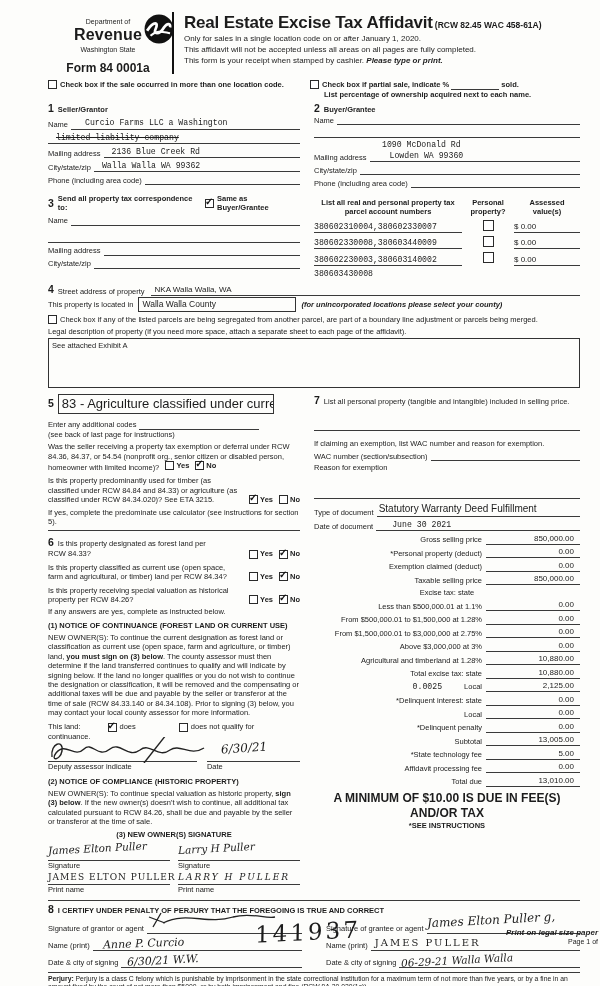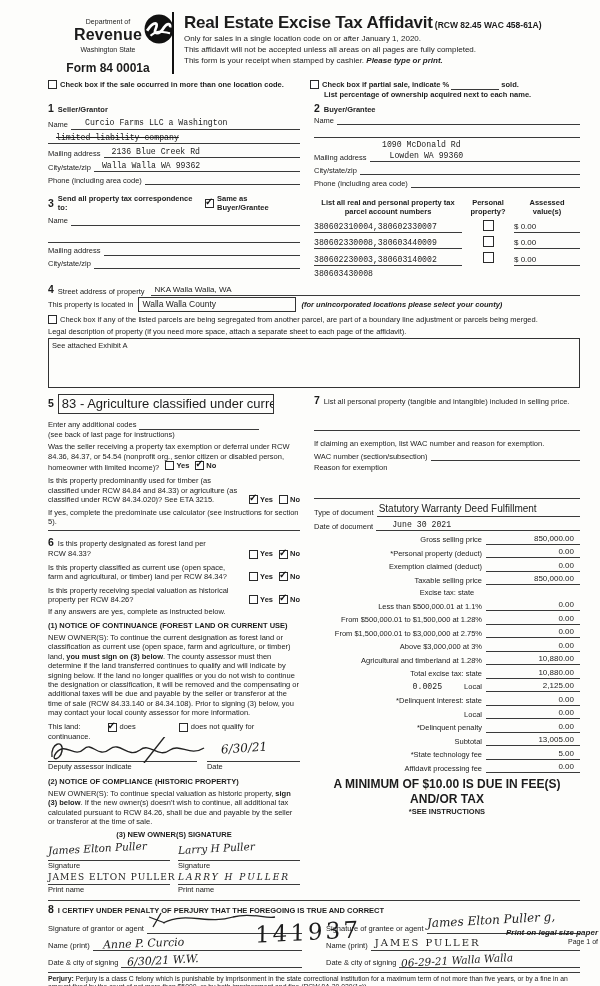--- a/index.html
+++ b/index.html
@@ -428,20 +428,24 @@
           <span class="taxval">13,005.00</span>
         </div>
       <div class="taxrow">
           <span class="taxlab">*State technology fee</span>
           <span class="taxval">5.00</span>
         </div>
       <div class="taxrow">
           <span class="taxlab">Affidavit processing fee</span>
           <span class="taxval">0.00</span>
         </div>
+      <div class="taxrow">
+          <span class="taxlab">Total due</span>
+          <span class="taxval">13,010.00</span>
+        </div>
       <div class="b center" style="margin-top:4px;font-size:12px;">A MINIMUM OF $10.00 IS DUE IN FEE(S) AND/OR TAX</div>
       <div class="b center" style="font-size:7.5px;">*SEE INSTRUCTIONS</div>
     </div>
   </div>
 
   <div class="hr" style="margin-top:5px;"></div>
   <div style="margin-top:2px;">
     <div><span class="secnum">8</span><span class="b">I CERTIFY UNDER PENALTY OF PERJURY THAT THE FOREGOING IS TRUE AND CORRECT</span></div>
     <div class="row" style="gap:24px;">
       <div style="flex:1;">

